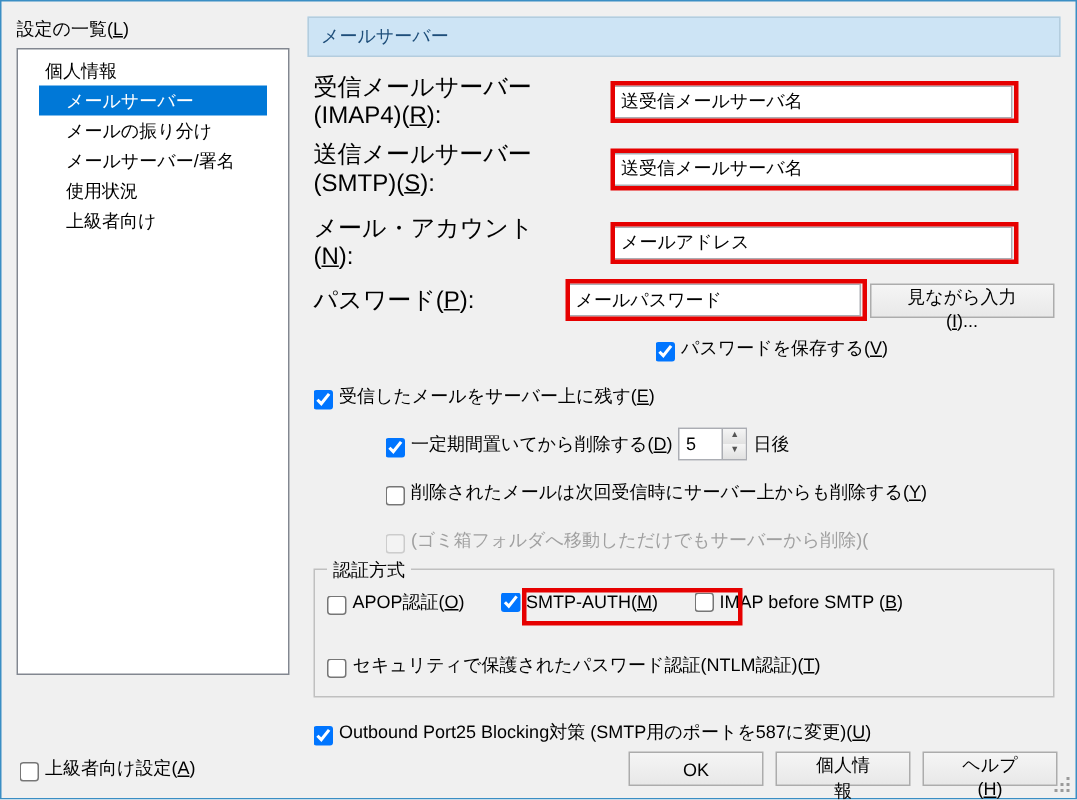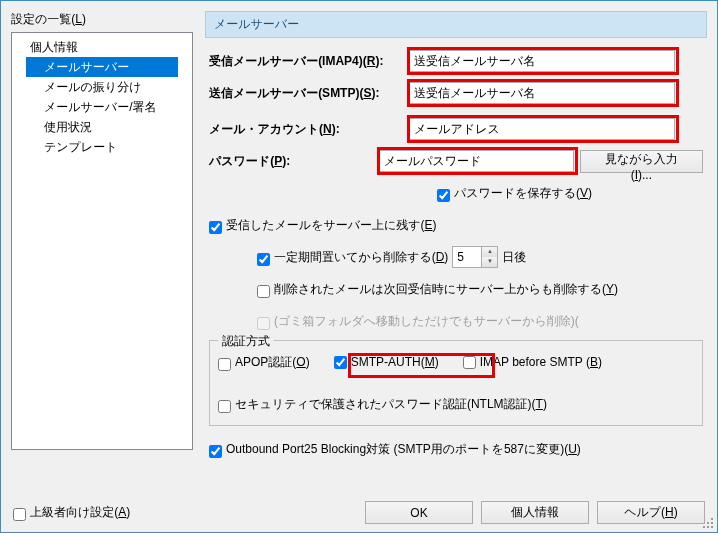--- a/index.html
+++ b/index.html
@@ -18,21 +18,21 @@
 .listbox { border: 1px solid #828790; background: #fff; height: 418px; padding: 4px 14px; }
 .tree-item { font-size: 12px; color: #000; padding: 2px 4px 2px 18px; line-height: 16px; white-space: nowrap; cursor: default; }
 .tree-item.root { padding-left: 4px; }
 .tree-item.selected { background: #0078d7; color: #fff; }
 
 .right-col { flex: 1; padding-left: 12px; }
 .section-header { background: #cde4f5; border: 1px solid #b4cdde; font-size: 12px; color: #1e4e7a; padding: 4px 8px; }
 
 .form { padding: 10px 4px 4px 4px; }
 .row { display: flex; align-items: center; min-height: 26px; margin-bottom: 6px; font-size: 12px; }
-.lbl { width: 200px; font-size: 12px; color: #000; font-weight: bold; }
+.lbl { width: 200px; font-size: 16px; color: #000; }
 .lbl.short { width: 170px; }
 .input-wrap { position: relative; }
 .input { border: 1px solid #abadb3; background: #fff; font-size: 12px; padding: 3px 4px; height: 22px; }
 .input.w270 { width: 266px; }
 .input.w236 { width: 195px; }
 .redbox { position: absolute; border: 3px solid #e60000; pointer-events: none; }
 .rb1 { left: -2px; top: -3px; width: 272px; height: 28px; }
 .rb2 { left: -2px; top: -3px; width: 272px; height: 28px; }
 .rb3 { left: -2px; top: -3px; width: 272px; height: 28px; }
 .rb4 { left: -2px; top: -3px; width: 201px; height: 28px; }
@@ -48,42 +48,42 @@
 
 .group { border: 1px solid #c0c0c0; padding: 8px 8px 8px 8px; margin-top: 6px; position: relative; }
 .group-title { position: absolute; top: -8px; left: 8px; background: #f0f0f0; padding: 0 4px; font-size: 12px; }
 
 .smtp-highlight { position: absolute; border: 3px solid #e60000; pointer-events: none; width: 147px; height: 25px; left: 130px; top: 4px; }
 
 .disabled-text { color: #a0a0a0; }
 
 .bottom-bar { position: absolute; bottom: 8px; left: 12px; right: 12px; display: flex; align-items: center; }
 .bottom-bar .buttons { margin-left: auto; display: flex; gap: 8px; }
-.bottom-bar .btn { width: 108px; }
+.bottom-bar .btn { width: 90px; }
 
 .resize-grip { position: absolute; right: 2px; bottom: 2px; width: 14px; height: 14px; }
 .resize-grip svg { width: 14px; height: 14px; }
 
 u { text-decoration: underline; }
 </style>
 </head>
 <body>
 
 <div class="window">
 
   <div class="body-area">
     <div class="left-col">
       <div class="left-label">設定の一覧(<u>L</u>)</div>
       <div class="listbox">
         <div class="tree-item root"><span>個人情報</span></div>
         <div class="tree-item selected"><span>メールサーバー</span></div>
         <div class="tree-item"><span>メールの振り分け</span></div>
         <div class="tree-item"><span>メールサーバー/署名</span></div>
         <div class="tree-item"><span>使用状況</span></div>
-        <div class="tree-item"><span>テンプレート</span></div>
+        <div class="tree-item"><span>上級者向け</span></div>
       </div>
     </div>
 
     <div class="right-col">
       <div class="section-header">メールサーバー</div>
       <div class="form">
 
         <div class="row">
           <span class="lbl"><span>受信メールサーバー(IMAP4)(</span><u>R</u><span>):</span></span>
           <span class="input-wrap">

